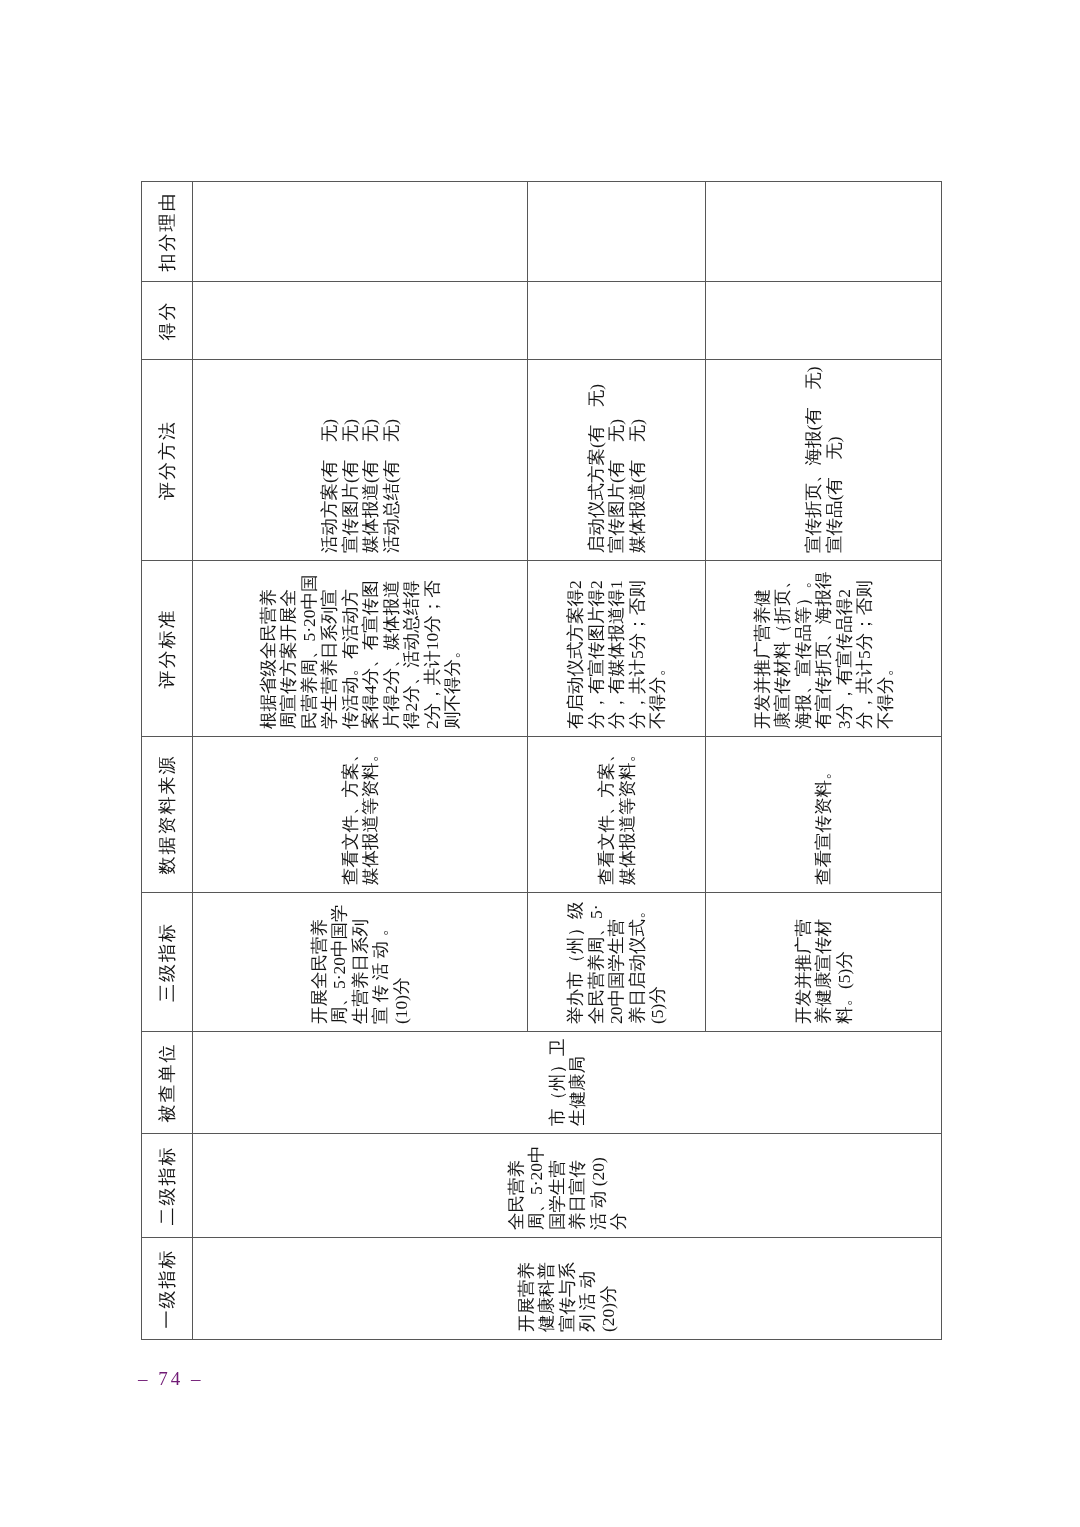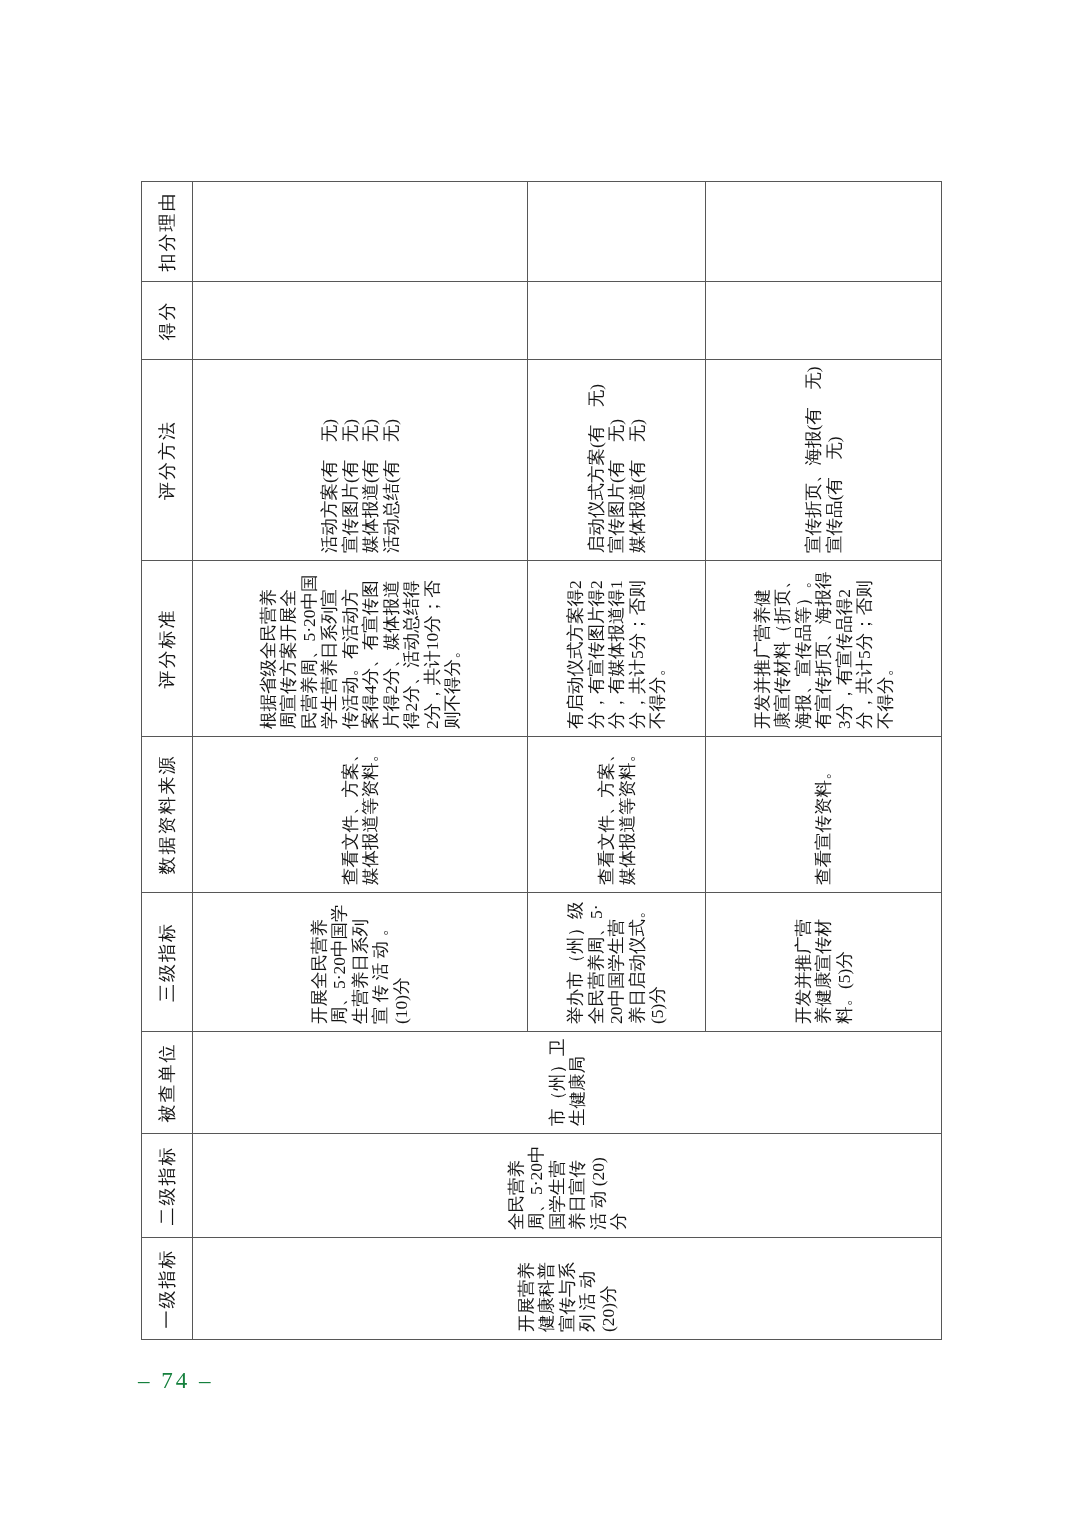--- a/index.html
+++ b/index.html
@@ -52,23 +52,23 @@
     padding: 2px 4px 2px 7px;
   }
   tr.rh  { height: 51px; }
   tr.r1  { height: 335px; }
   tr.r2  { height: 178px; }
   tr.r3  { height: 236px; }
   .page-number {
     position: absolute;
     left: 138px;
     top: 1368px;
-    font-size: 23px;
+    font-size: 19px;
     letter-spacing: 3px;
-    color: #15803d;
+    color: #701a75;
   }
 </style>
 </head>
 <body>
 
 <div class="page">
 
   <div class="table-wrap">
     <div class="landscape">
       <table class="score">

